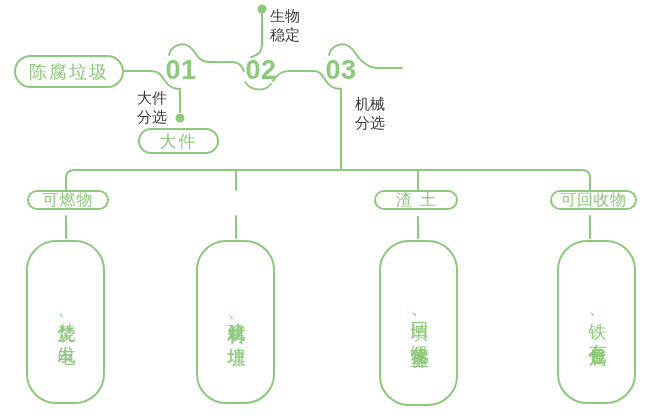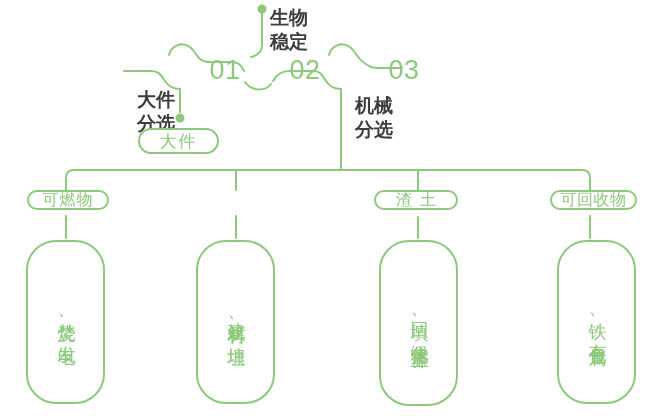--- a/index.html
+++ b/index.html
@@ -16,28 +16,28 @@
     white-space:nowrap; z-index:2;
   }
   .pill-source { left:14px; top:55px; width:110px; height:33px; font-size:18px; letter-spacing:2px; }
   .pill-bulky  { left:138px; top:128px; width:81px; height:26px; font-size:17px; letter-spacing:2px; }
   .pill-cat    { top:190px; height:20px; font-size:16px; letter-spacing:1px; }
   .pill-cat1 { left:27px;  width:82px; }
   .pill-cat2 { left:195px; width:82px; }
   .pill-cat3 { left:374px; width:84px; letter-spacing:8px; padding-left:8px; }
   .pill-cat4 { left:550px; width:87px; letter-spacing:0.5px; }
   .num {
-    position:absolute; color:var(--g); font-size:27px; font-weight:400;
-    transform:translate(-50%,-50%); z-index:2; letter-spacing:0.5px;margin-left:44px;
+    position:absolute; color:var(--g); font-size:27px; font-weight:700;
+    transform:translate(-50%,-50%); z-index:2; letter-spacing:0.5px;
   }
   .num1 { left:181px; top:70px; }
   .num2 { left:261px; top:70px;text-align:right; }
-  .num3 { left:360px; top:70px; }
+  .num3 { left:341px; top:70px; }
   .lbl {
-    position:absolute; color:var(--lbl); font-size:19px; font-weight:700;
+    position:absolute; color:var(--lbl); font-size:15px; font-weight:400;
     line-height:1.27; z-index:2;
   }
   .lbl span { display:block; }
   .lbl-bulky { left:137px; top:88px; }
   .lbl-bio   { left:270px; top:6px; }
   .lbl-mech  { left:355px; top:87px;margin-top:7px; }
   .obox {
     position:absolute; top:240px; width:79px; height:164px; box-sizing:border-box;
     border:2px solid var(--g); border-radius:30px; background:#fff;
     display:flex; align-items:center; justify-content:center; z-index:2;
@@ -79,20 +79,21 @@
       <path d="M236,216 V238"></path>
       <path d="M418,217 V238"></path>
       <path d="M590,216 V238"></path>
     </g>
     <g fill="#8DC97C" stroke="none">
       <circle cx="180" cy="118" r="4.5"></circle>
       <circle cx="262" cy="9" r="4.5"></circle>
     </g>
   </svg>
 
+  <div class="pill pill-source">陈腐垃圾</div>
 
   <div class="num num1">01</div>
   <div class="num num2">02</div>
   <div class="num num3">03</div>
 
   <div class="lbl lbl-bulky">
     <span>大件</span>
     <span>分选</span>
   </div>
   <div class="lbl lbl-bio">

